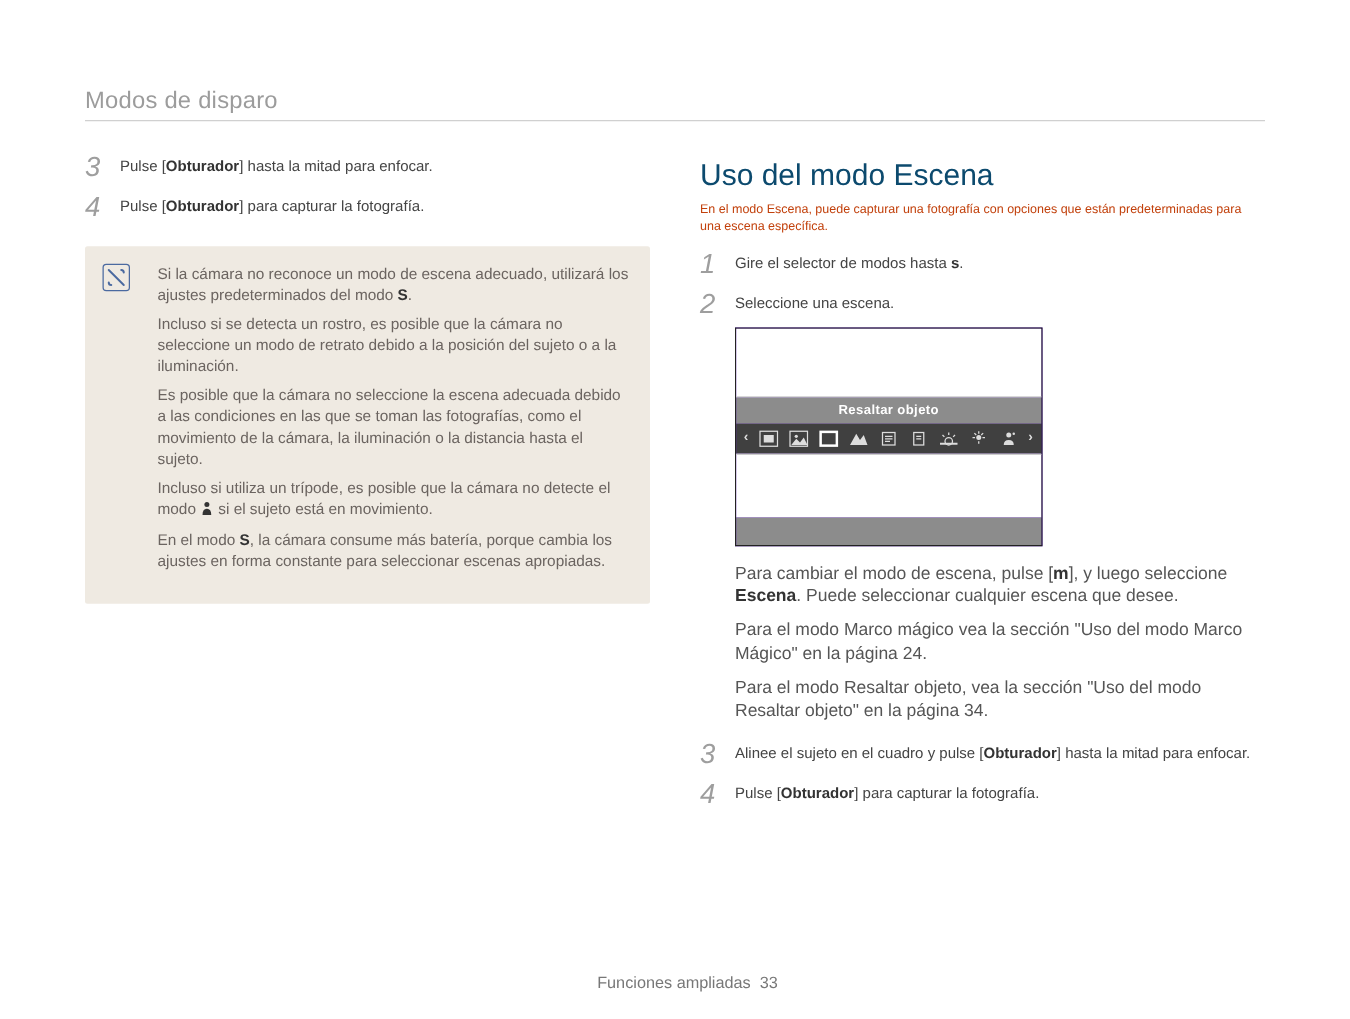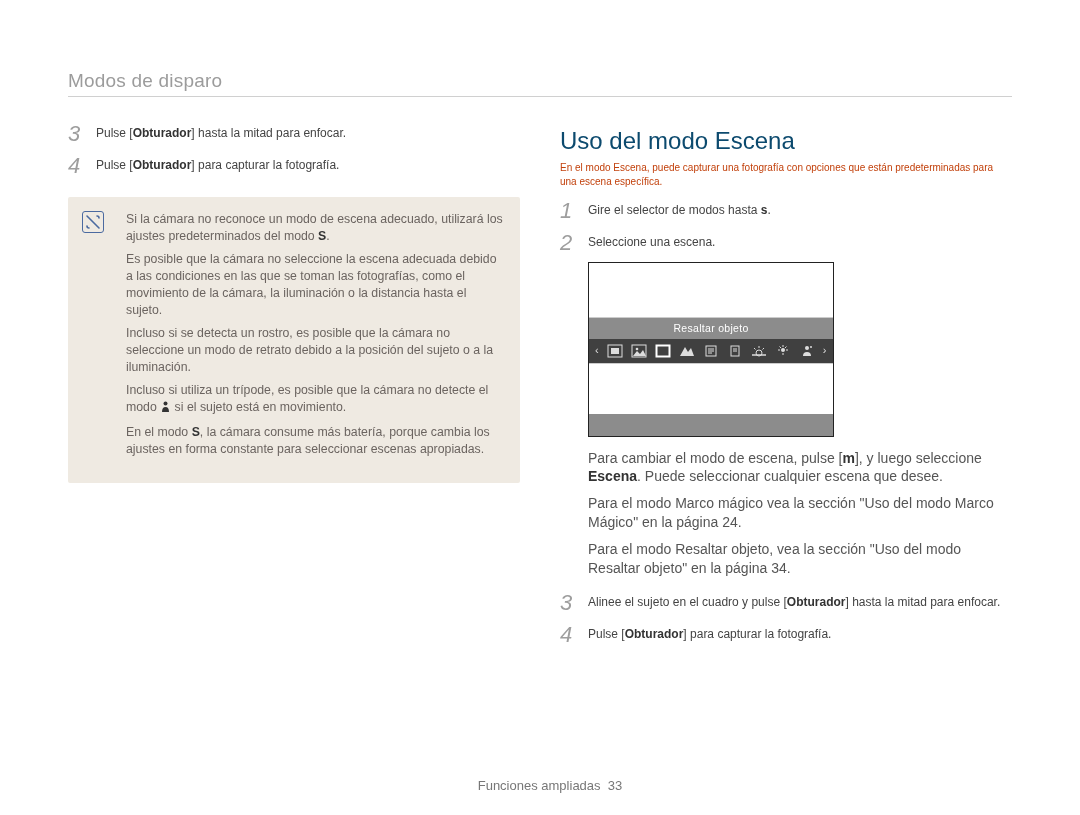--- a/index.html
+++ b/index.html
@@ -105,20 +105,21 @@
   .intro {
     font-size: 10px;
     color: #c2410c;
     margin-bottom: 14px;
   }
   .screen {
     width: 244px;
     margin: 6px 0 12px 28px;
     border: 1px solid #222;
     background: #6d28d9;
+    font-weight: bold;
   }
   .screen .toprow {
     height: 54px;
     background: #fff;
     border-bottom: 1px solid #ccc;
   }
   .screen .labelrow {
     background: #8c8c8c;
     color: #fff;
     font-size: 10.5px;
@@ -197,22 +198,22 @@
       </div>
 
       <div class="notebox">
         <div class="note-icon">
           <svg viewBox="0 0 20 20">
             <path d="M4 4 L16 16 M16 6 Q16 4 14 4 M4 14 Q4 16 6 16" stroke="#4b6aa0" stroke-width="1.6" fill="none" stroke-linecap="round"></path>
           </svg>
         </div>
         <div class="note-body">
             <p>Si la cámara no reconoce un modo de escena adecuado, utilizará los ajustes predeterminados del modo <strong>S</strong>.</p>
+            <p>Incluso si se detecta un rostro, es posible que la cámara no seleccione un modo de retrato debido a la posición del sujeto o a la iluminación.</p>
             <p>Es posible que la cámara no seleccione la escena adecuada debido a las condiciones en las que se toman las fotografías, como el movimiento de la cámara, la iluminación o la distancia hasta el sujeto.</p>
-            <p>Incluso si se detecta un rostro, es posible que la cámara no seleccione un modo de retrato debido a la posición del sujeto o a la iluminación.</p>
             <p>Incluso si utiliza un trípode, es posible que la cámara no detecte el modo <span class="inline-icon"><svg width="11" height="12" viewBox="0 0 11 12">
                   <circle cx="5.5" cy="2.5" r="2" fill="#333"></circle>
                   <path d="M2 11 Q2 6 5.5 6 Q9 6 9 11 Z" fill="#333"></path>
                 </svg></span> si el sujeto está en movimiento.</p>
             <p>En el modo <strong>S</strong>, la cámara consume más batería, porque cambia los ajustes en forma constante para seleccionar escenas apropiadas.</p>
           </div>
       </div>
 
     </div>
 

